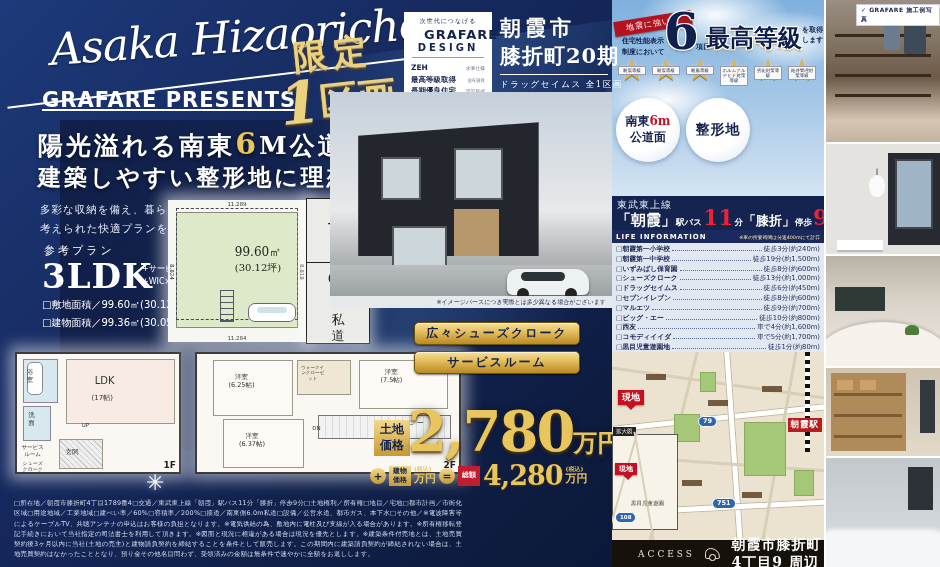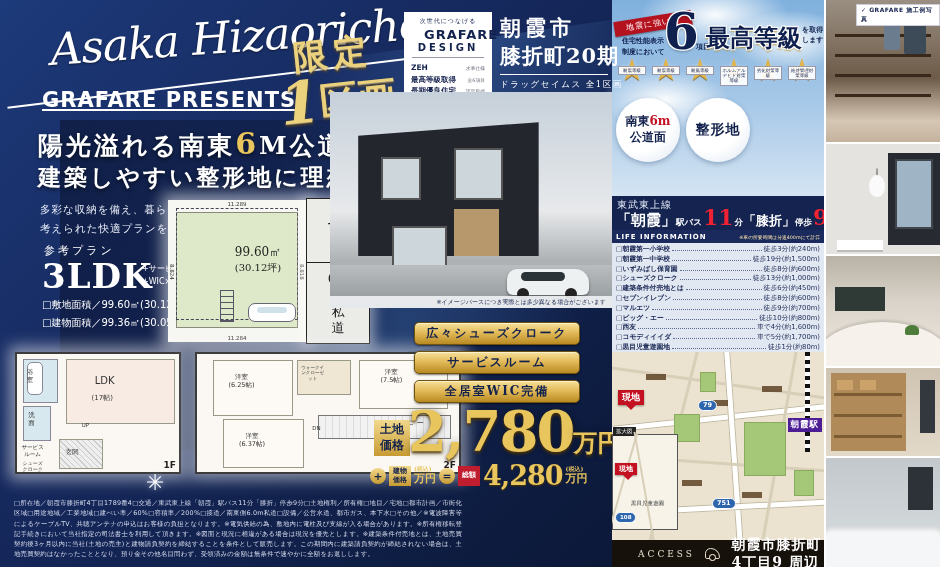--- a/index.html
+++ b/index.html
@@ -228,21 +228,21 @@
   .mroad{position:absolute;background:#fff;border:1px solid #c2b99f;}
   .mroad.thin{background:#d8cfb8;border:none;}
   .mgreen{position:absolute;background:#a5c878;border:1px solid #8aab5e;}
   .mrail{position:absolute;right:14px;top:0;width:5px;height:100px;
     background:repeating-linear-gradient(180deg,#111 0 4px,#fff 4px 8px);}
   .mlabel-dark{position:absolute;background:#5d4326;width:20px;height:6px;opacity:.85;}
   .site-label{position:absolute;background:#c31122;color:#fff;font-weight:bold;font-size:9px;
     padding:1px 4px;box-shadow:0 1px 2px #0006;}
   .site-label:after{content:"";position:absolute;left:8px;bottom:-5px;border:5px solid transparent;
     border-top-color:#c31122;border-bottom:none;}
-  .station-label{position:absolute;background:#4c1d95;color:#fff;font-size:8.5px;font-weight:bold;
+  .station-label{position:absolute;background:#b91c1c;color:#fff;font-size:8.5px;font-weight:bold;
     padding:1px 3px;letter-spacing:1px;}
   .shield{position:absolute;background:#2e66ad;color:#fff;font-size:6.5px;font-weight:bold;
     border-radius:7px;padding:0 4px;line-height:9px;border:1px solid #fff;}
   .inset{position:absolute;left:0;bottom:10px;width:64px;height:94px;background:#f7f3e9;
     border:1px solid #555;}
   .inset-title{position:absolute;left:0;top:-8px;background:#222;color:#fff;font-size:5.5px;
     padding:1px 3px;}
   .inset-park{position:absolute;left:18px;bottom:22px;color:#333;font-size:5.5px;line-height:1.3;}
   .access{left:612px;top:540px;width:212px;height:27px;background:#17110b;display:flex;
     align-items:center;}
@@ -342,21 +342,21 @@
     <div class="lot-car"></div>
   </div>
 
   <div class="abs road">
     <div class="compass-n">N</div>
     <div class="compass-star">✳</div>
     <div class="road-div"></div>
     <div class="road-label">
       <div>6.0</div>
       <div>M</div>
-      <div style="width:1.1em;margin:0 auto;font-family:Liberation Serif, serif;">私道</div>
+      <div style="width:1.1em;margin:8px auto;font-family:Liberation Serif, serif;">私道</div>
     </div>
   </div>
 
   <div class="abs fp fp1">
     <div class="fill bath"></div>
     <div class="fill tub"></div>
     <div class="fill wash"></div>
     <div class="fill ldk"></div>
     <div class="fill genkan"></div>
     <div class="room-label" style="left:6%;top:12%;width:1em;">浴室</div>
@@ -430,21 +430,20 @@
     <div class="driveway"></div>
     <div class="car">
       <div class="wh w1"></div>
         <div class="wh w2"></div>
     </div>
     <div class="render-caption">※イメージパースにつき実際とは多少異なる場合がございます</div>
   </div>
 
   <div class="abs gbtn gb1">広々シューズクローク</div>
   <div class="abs gbtn gb2">サービスルーム</div>
-  <div class="abs gbtn gb3">全居室WIC完備</div>
 
   <div class="abs price-land-badge">
       <span>土地価格</span>
     </div>
   <div class="abs price-main">
     <span class="amt">2,780</span><span class="unit">万円</span>
   </div>
   <div class="abs price-row2">
     <span class="op-circle">＋</span>
     <span class="mini-badge badge-gold">
@@ -546,21 +545,21 @@
           <span class="nm">□いずみばし保育園</span>
           <span class="lead-dots"></span>
           <span class="tm">徒歩8分(約600m)</span>
         </div>
       <div class="life-row">
           <span class="nm">□シューズクローク</span>
           <span class="lead-dots"></span>
           <span class="tm">徒歩13分(約1,000m)</span>
         </div>
       <div class="life-row">
-          <span class="nm">□建築条件付売地とは</span>
+          <span class="nm">□ドラッグセイムス</span>
           <span class="lead-dots"></span>
           <span class="tm">徒歩6分(約450m)</span>
         </div>
       <div class="life-row">
           <span class="nm">□セブンイレブン</span>
           <span class="lead-dots"></span>
           <span class="tm">徒歩8分(約600m)</span>
         </div>
       <div class="life-row">
           <span class="nm">□マルエツ</span>
@@ -602,21 +601,21 @@
     <div class="mgreen" style="left:132px;top:70px;width:40px;height:52px;"></div>
     <div class="mgreen" style="left:62px;top:62px;width:24px;height:26px;"></div>
     <div class="mgreen" style="left:182px;top:118px;width:18px;height:24px;"></div>
     <div class="mrail"></div>
     <div class="mlabel-dark" style="left:34px;top:22px;"></div>
     <div class="mlabel-dark" style="left:96px;top:48px;"></div>
     <div class="mlabel-dark" style="left:22px;top:96px;"></div>
     <div class="mlabel-dark" style="left:70px;top:128px;"></div>
     <div class="mlabel-dark" style="left:130px;top:140px;"></div>
     <div class="mlabel-dark" style="left:150px;top:34px;"></div>
-    <div class="shield" style="left:86px;top:48px;">79</div>
+    <div class="shield" style="left:86px;top:64px;">79</div>
     <div class="shield" style="left:100px;top:146px;">751</div>
     <div class="site-label" style="left:6px;top:38px;">現地</div>
     <div class="station-label" style="right:2px;top:66px;">朝霞駅</div>
     <div class="inset">
       <div class="inset-title">拡大図</div>
       <div class="mroad thin" style="left:8px;top:-4px;width:2px;height:110px;transform:rotate(16deg);"></div>
       <div class="mroad thin" style="left:30px;top:-4px;width:2px;height:110px;transform:rotate(-10deg);"></div>
       <div class="site-label" style="left:2px;top:28px;font-size:7px;">現地</div>
       <div class="inset-park">黒目児童遊園</div>
       <div class="shield" style="left:2px;bottom:6px;font-size:5.5px;">108</div>

